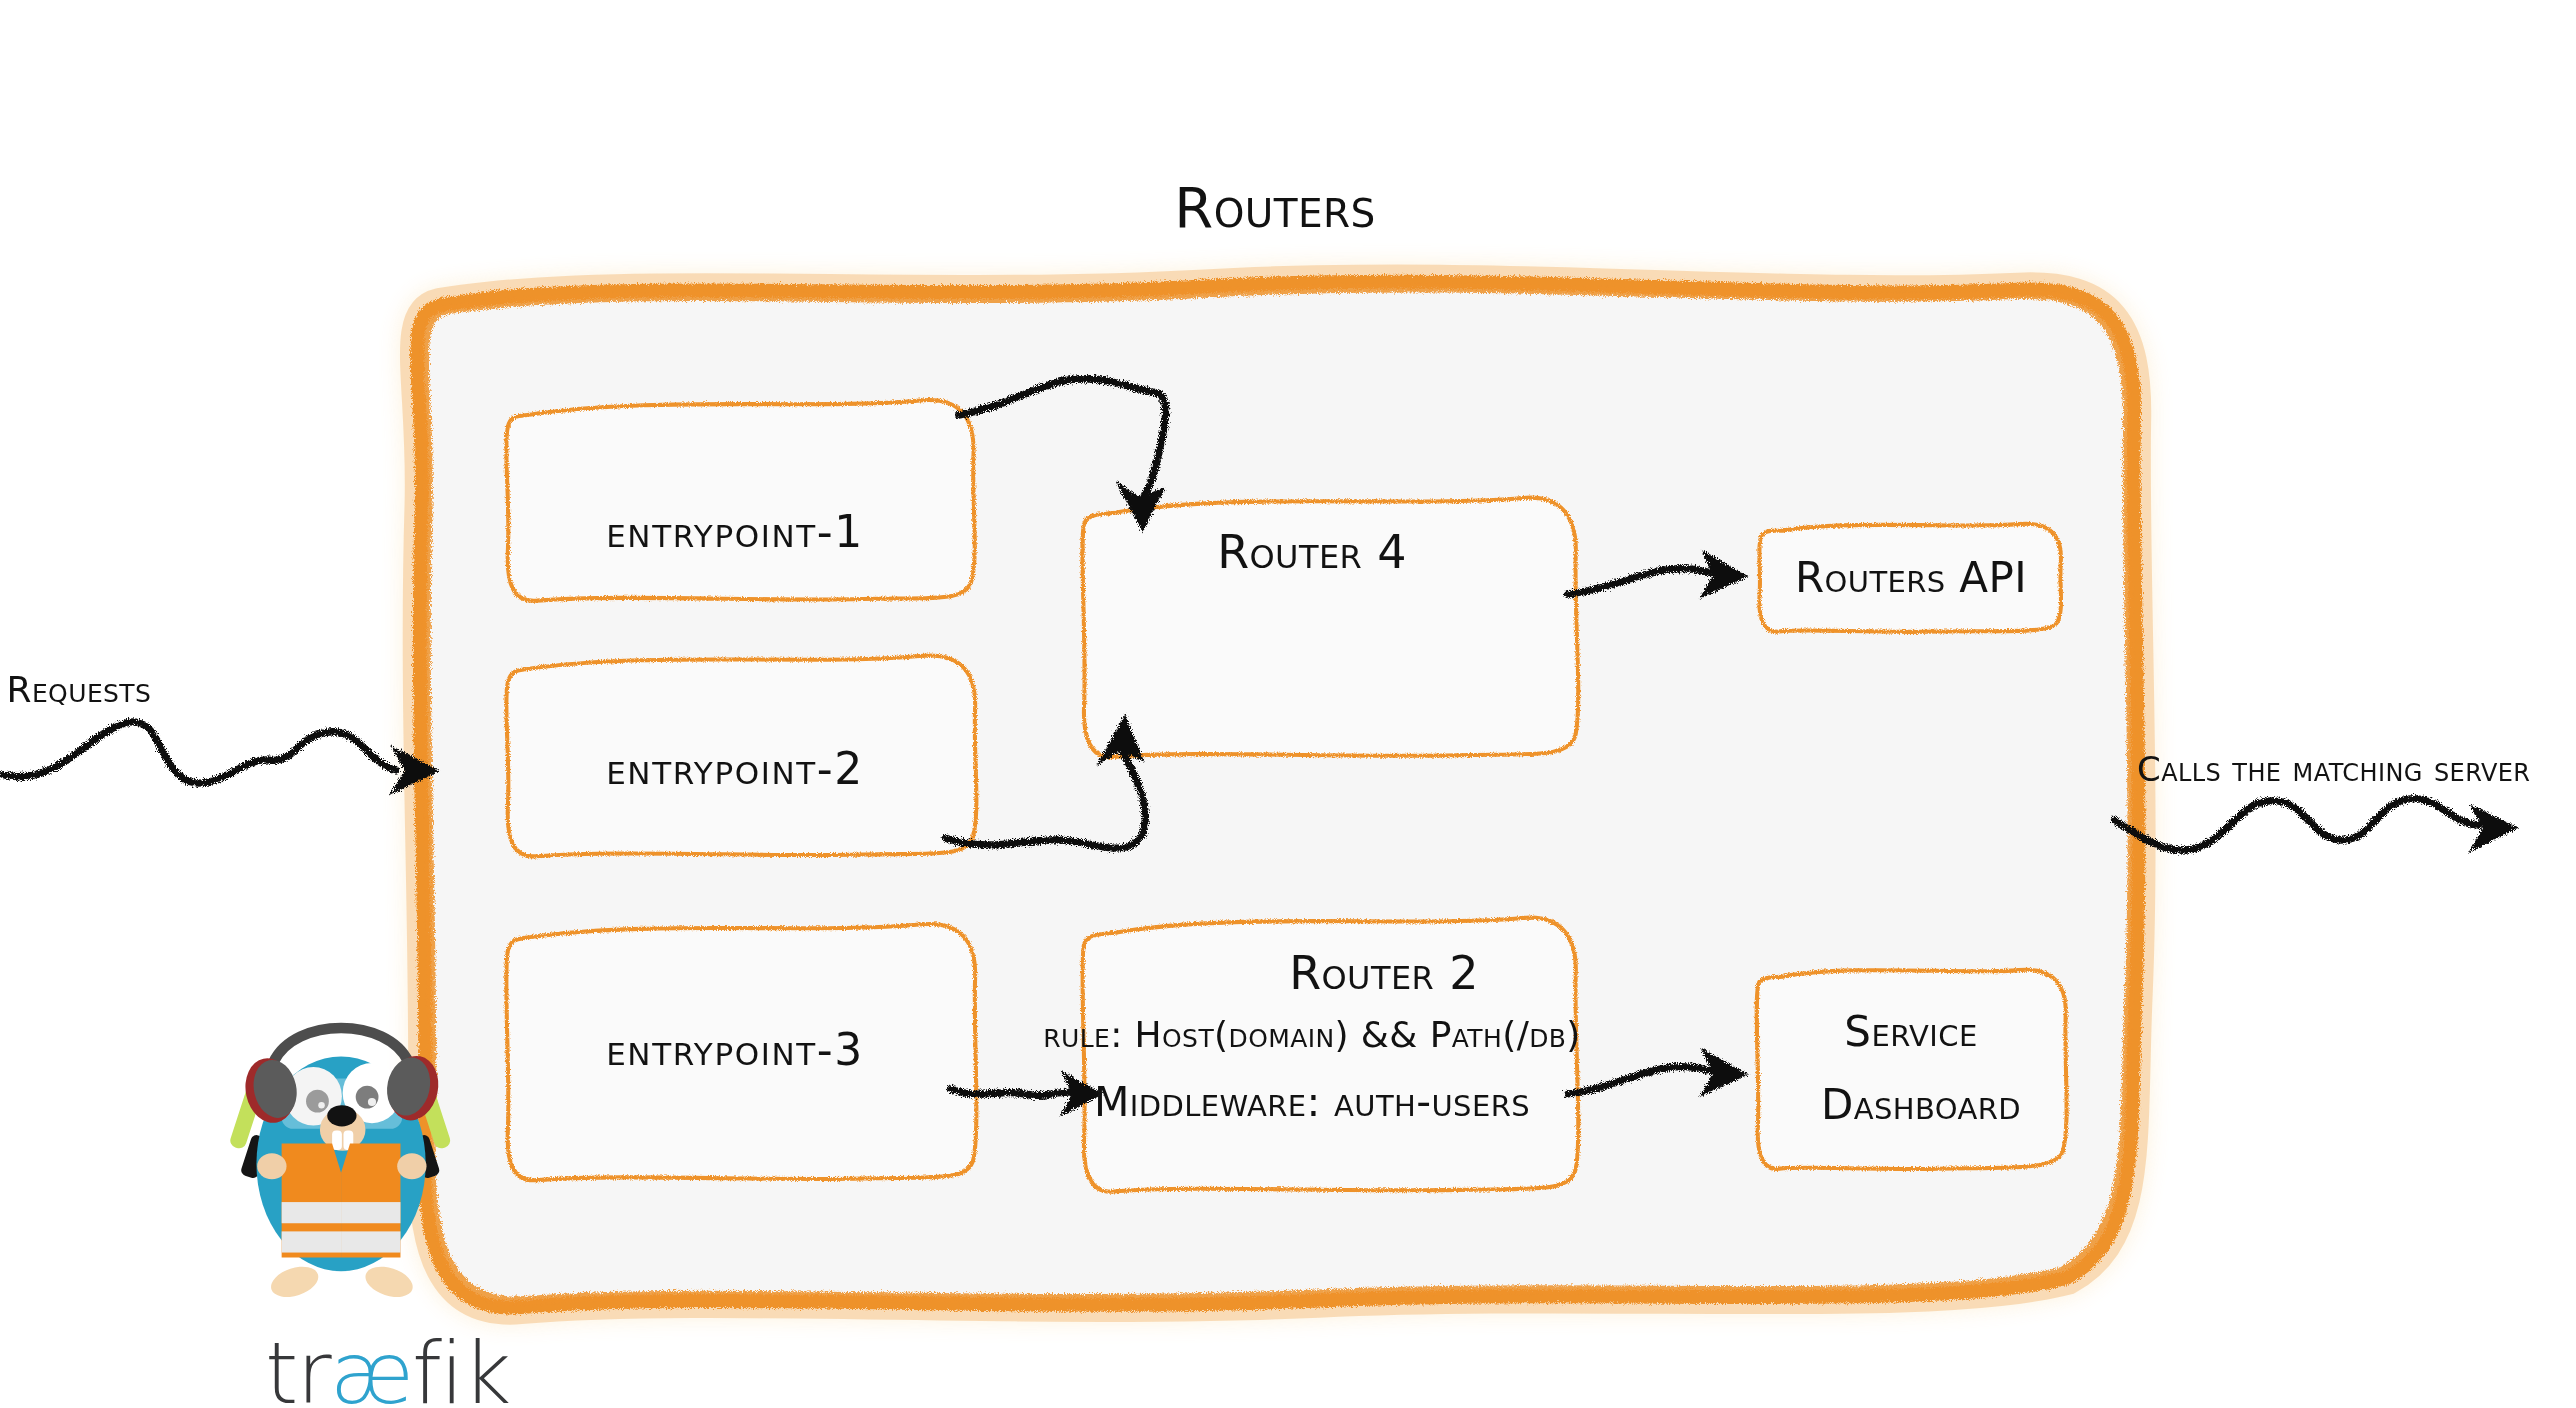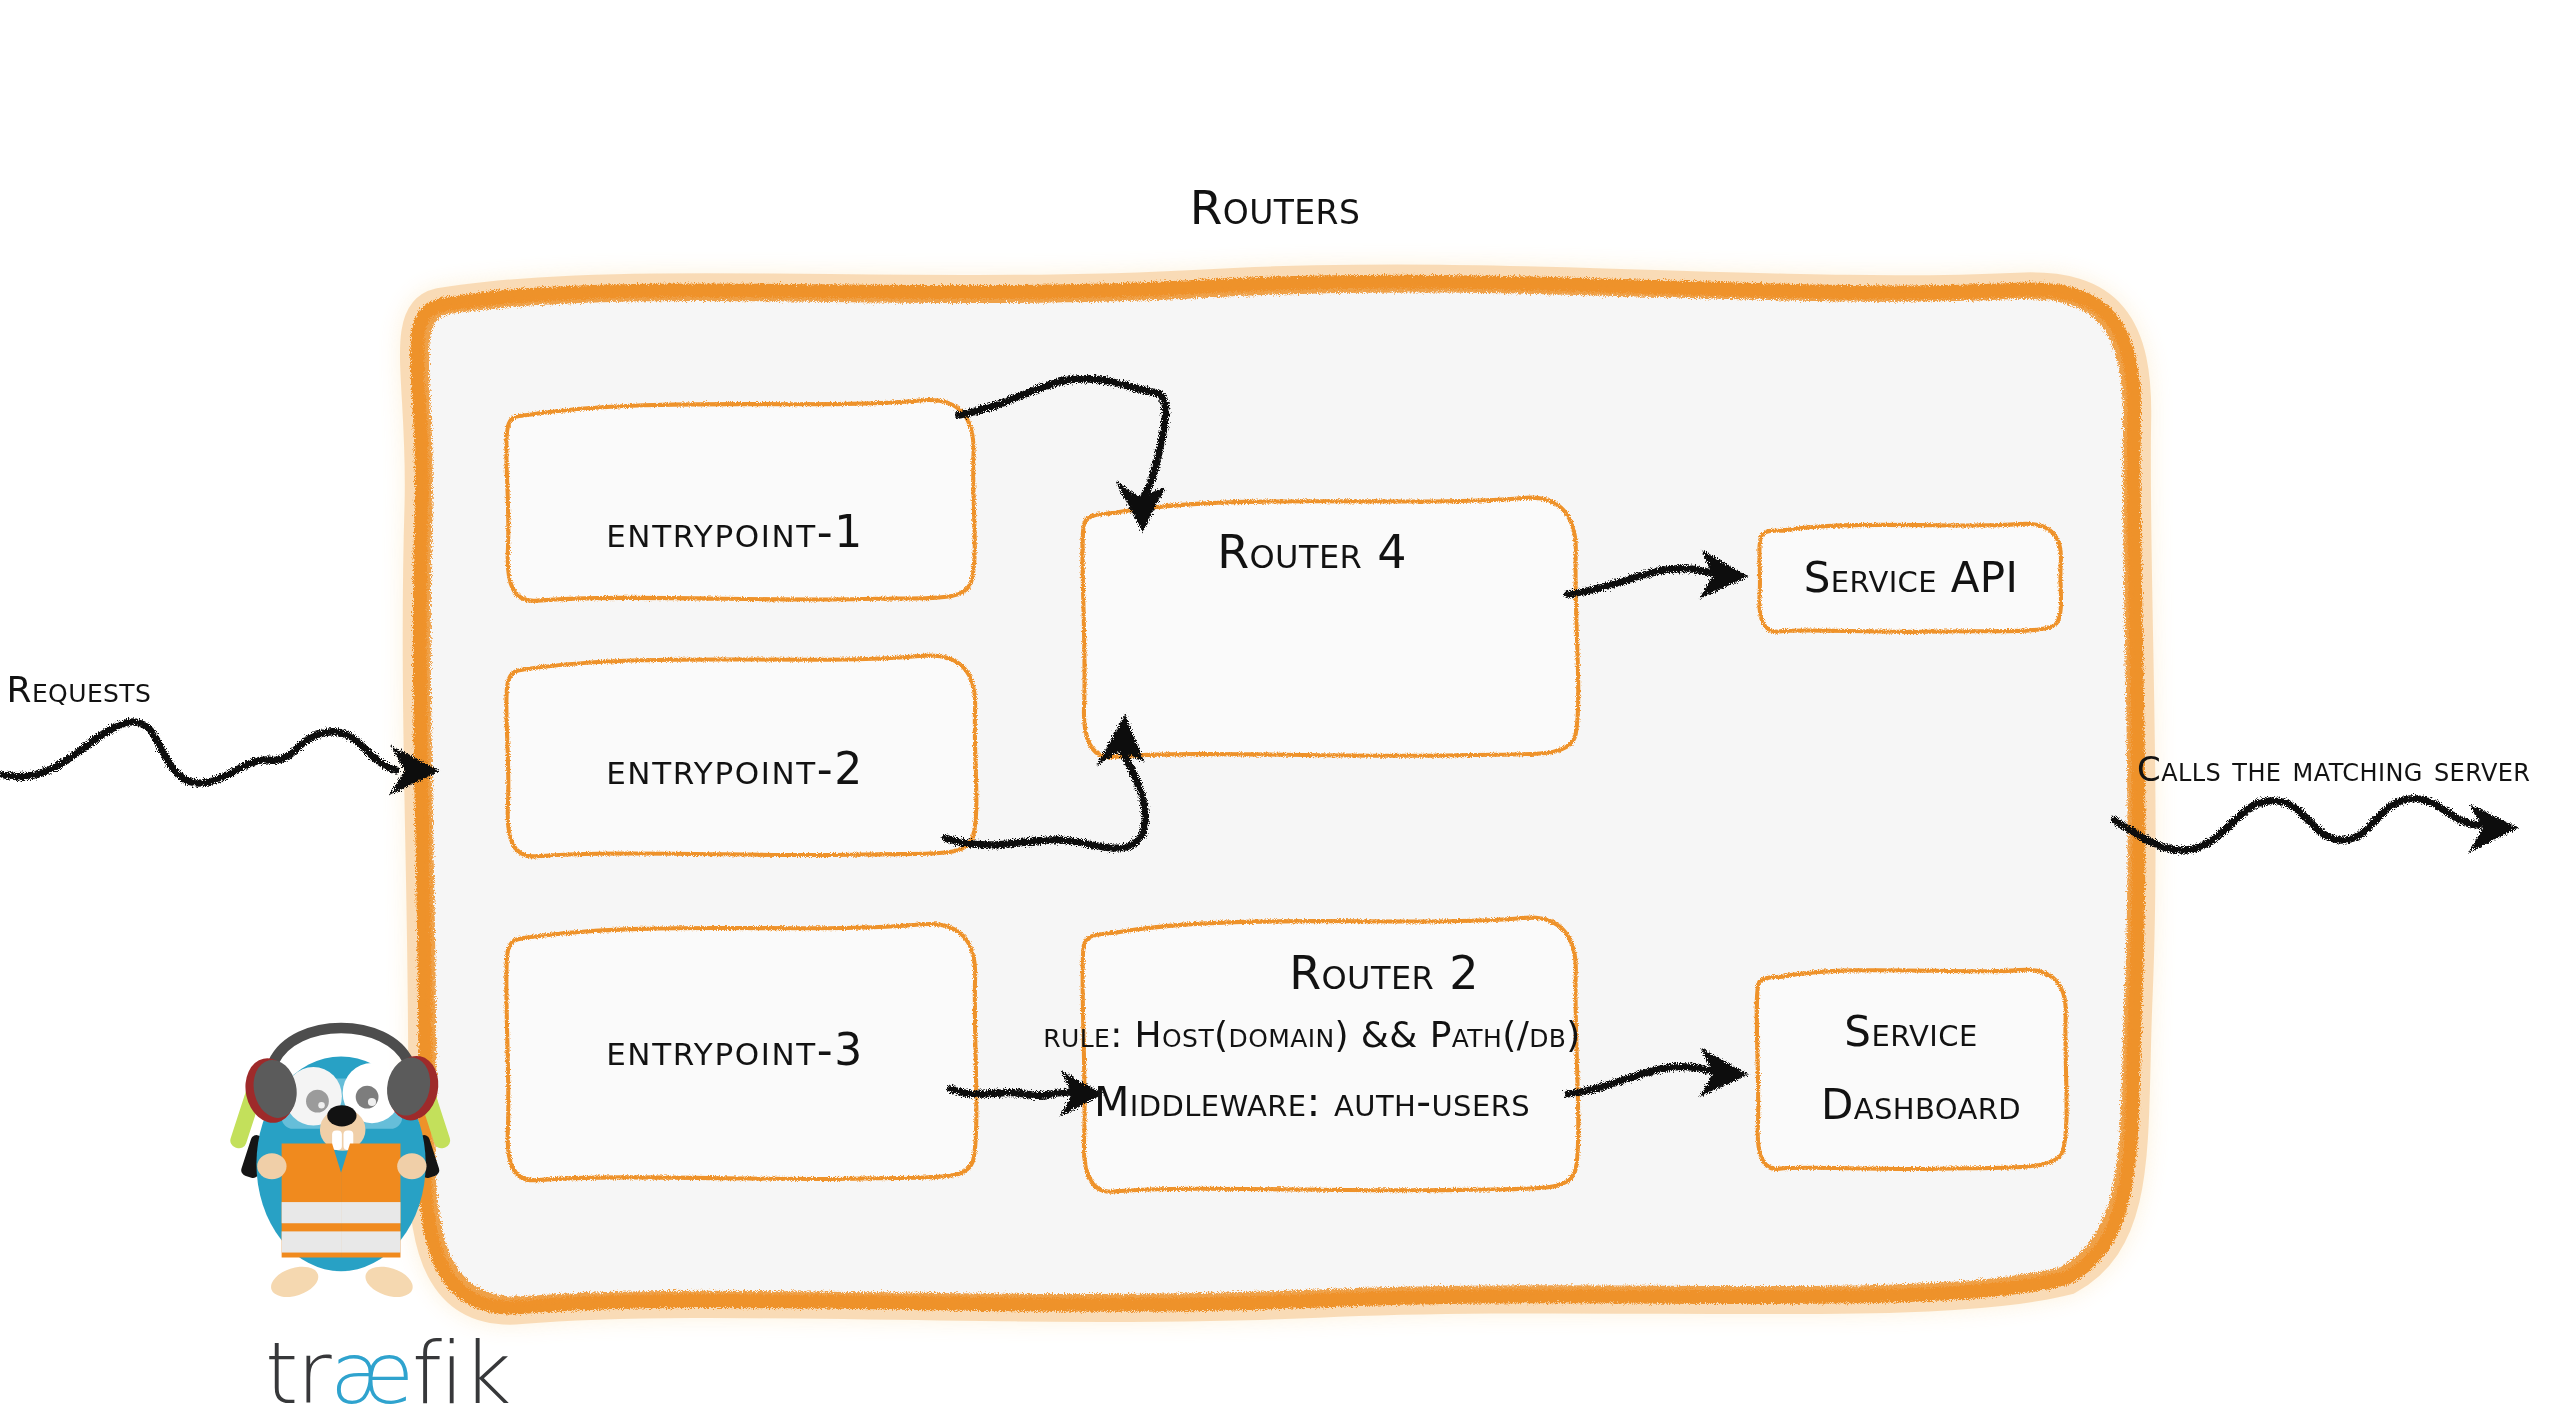--- a/index.html
+++ b/index.html
@@ -41,21 +41,21 @@
 
   
   .txt {
     position: absolute;
     transform: translate(-50%, -50%);
     text-align: center;
     line-height: 1.15;
   }
   .txt.left-anchor { transform: translate(0, -50%); text-align: center; }
 
-  #routers-title      { left: 1275px; top: 208px;  font-size: 47px; }
+  #routers-title      { left: 1275px; top: 208px;  font-size: 56px; }
   #requests-label     { left: 6.5px;    top: 690px;  font-size: 36px; }
   #calls-label        { left: 2137px; top: 770px;  font-size: 34px; }
 
   .ep-label { font-size: 44px; letter-spacing: 1.6px; }
   #ep1-label { left: 735px; top: 532px;  }
   #ep2-label { left: 735px; top: 769px;  }
   #ep3-label { left: 735px; top: 1050px; }
 
   #router1-title { left: 1312px; top: 552px;  font-size: 46px; }
   #router1-rule  { left: 1312px; top: 663px;  font-size: 42px; }
@@ -339,20 +339,20 @@
   <div class="hand txt ep-label" id="ep1-label">entrypoint-1</div>
   <div class="hand txt ep-label" id="ep2-label">entrypoint-2</div>
   <div class="hand txt ep-label" id="ep3-label">entrypoint-3</div>
 
   <div class="hand txt" id="router1-title">Router 4</div>
 
   <div class="hand txt" id="router2-title">Router 2</div>
   <div class="hand txt" id="router2-rule">rule: Host(domain) &amp;&amp; Path(/db)</div>
   <div class="hand txt" id="router2-mw">Middleware: auth-users</div>
 
-  <div class="hand txt" id="svc-api-label">Service API</div>
+  <div class="hand txt" id="svc-api-label">Routers API</div>
   <div class="hand txt" id="svc-dash-l1">Service</div>
   <div class="hand txt" id="svc-dash-l2">Dashboard</div>
 
   <div id="traefik-wordmark"><span>tr</span><span class="ae">æ</span><span>fik</span></div>
 
 </div>
 
 
 </body></html>

